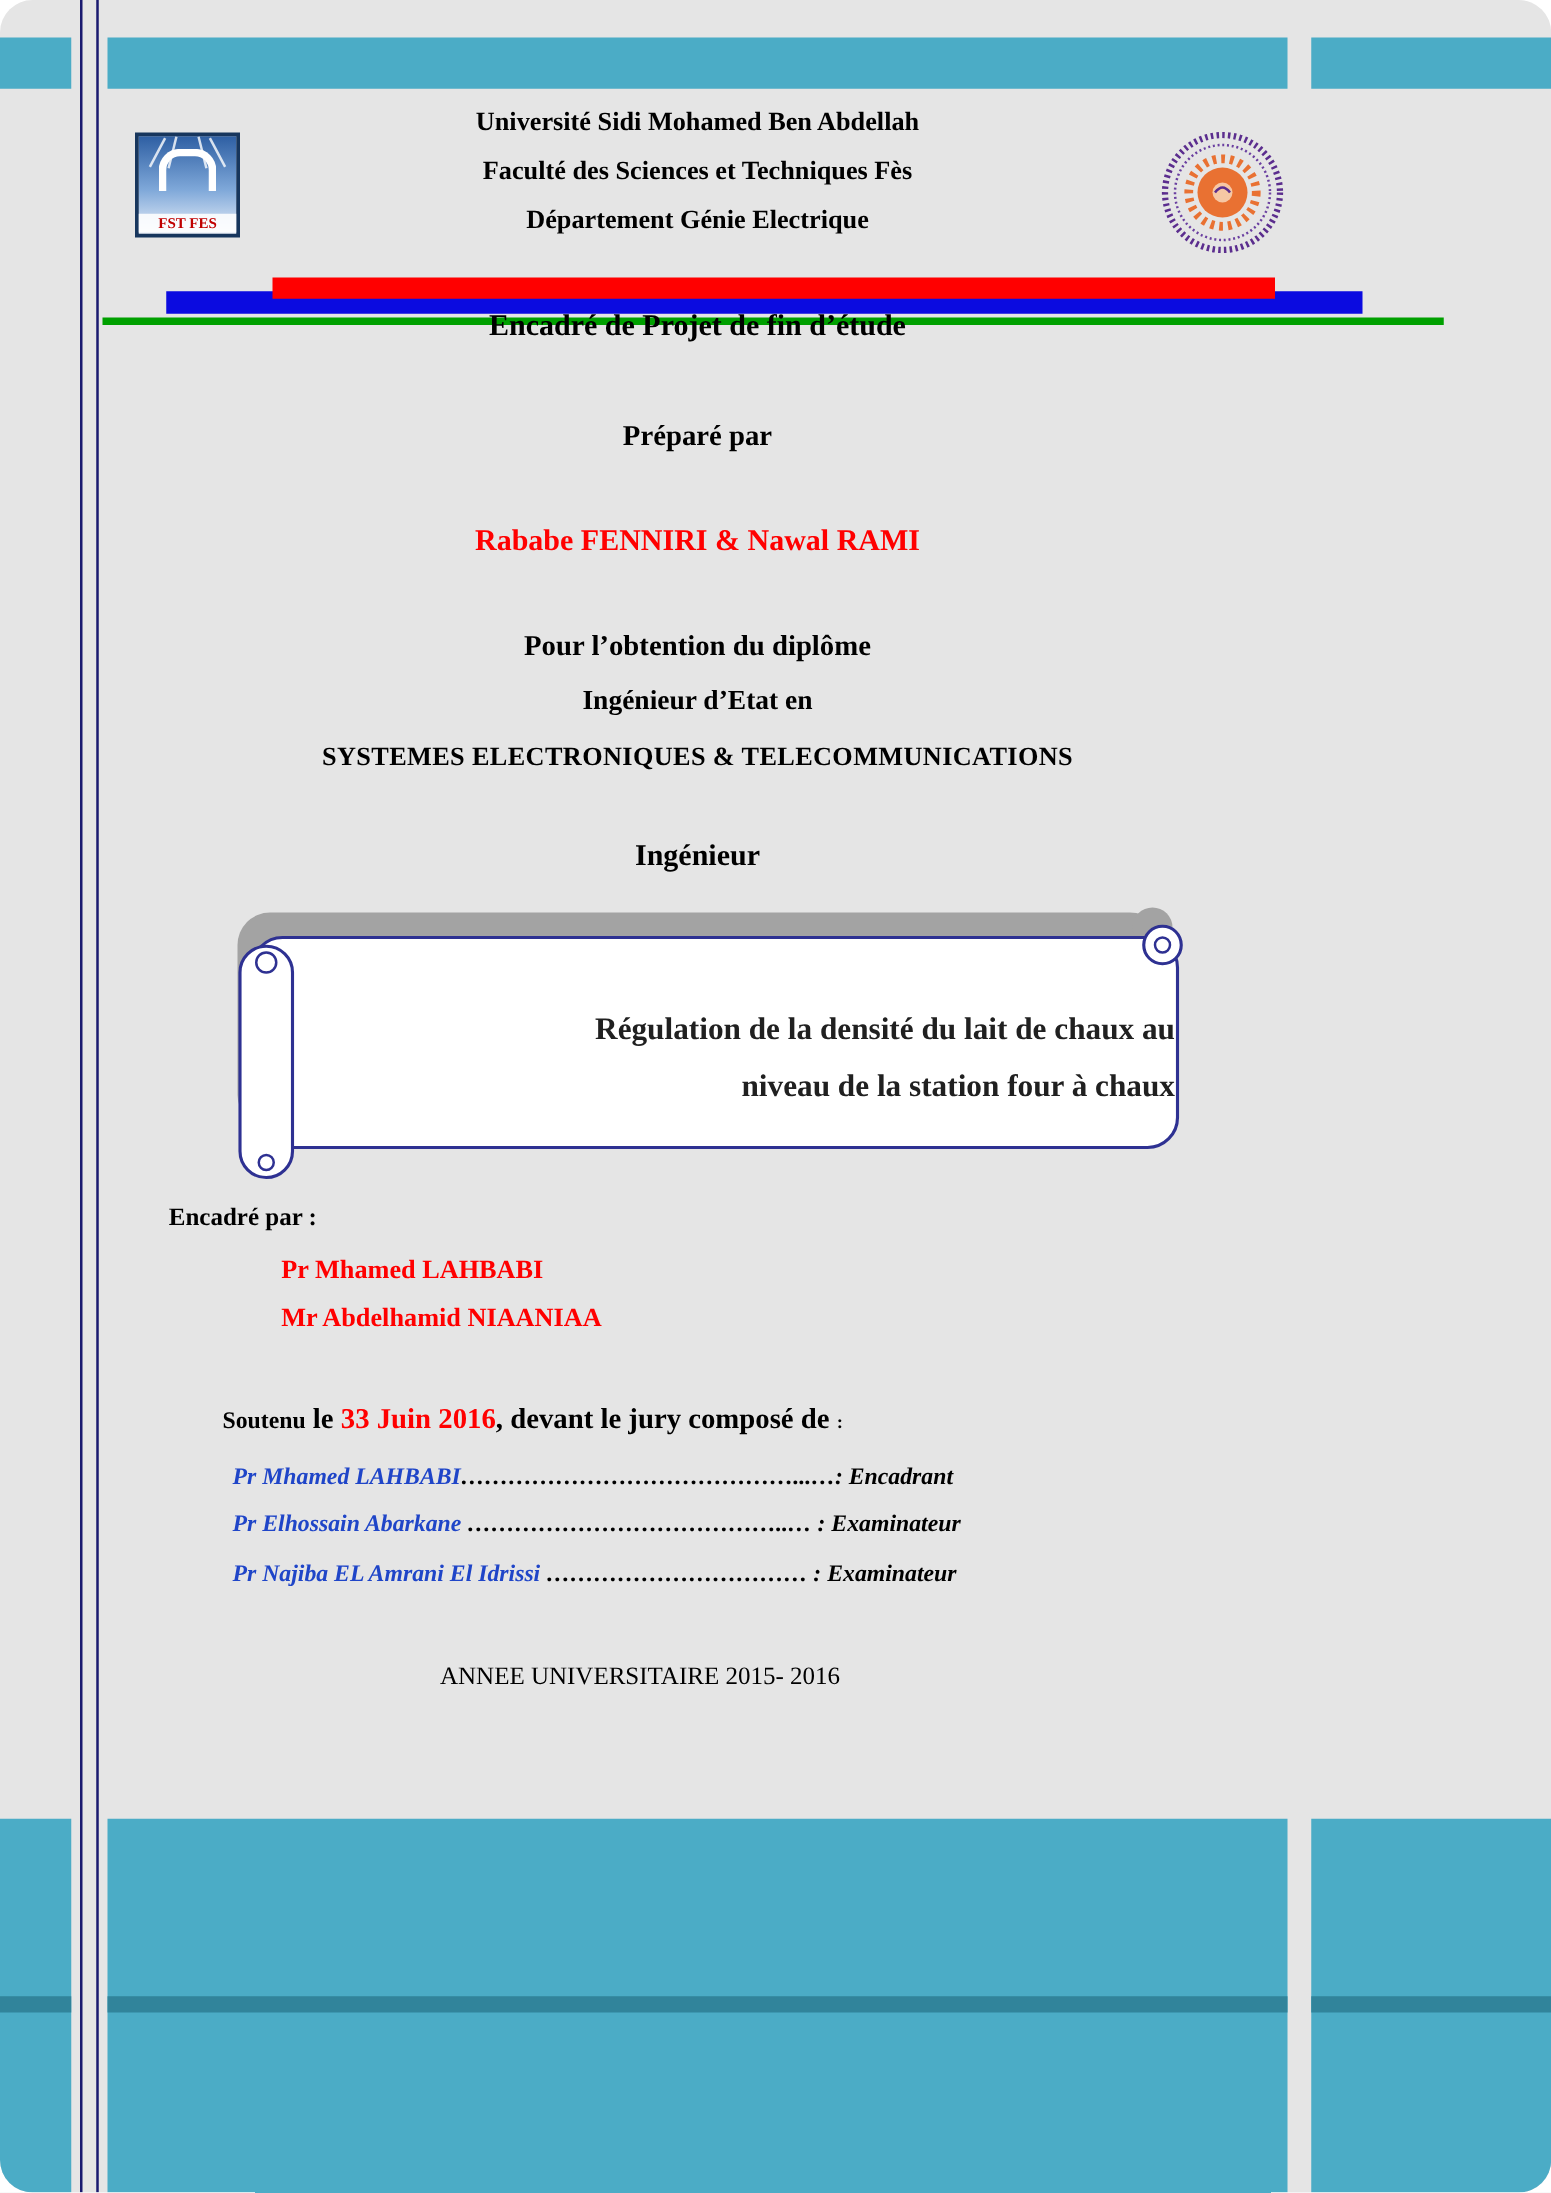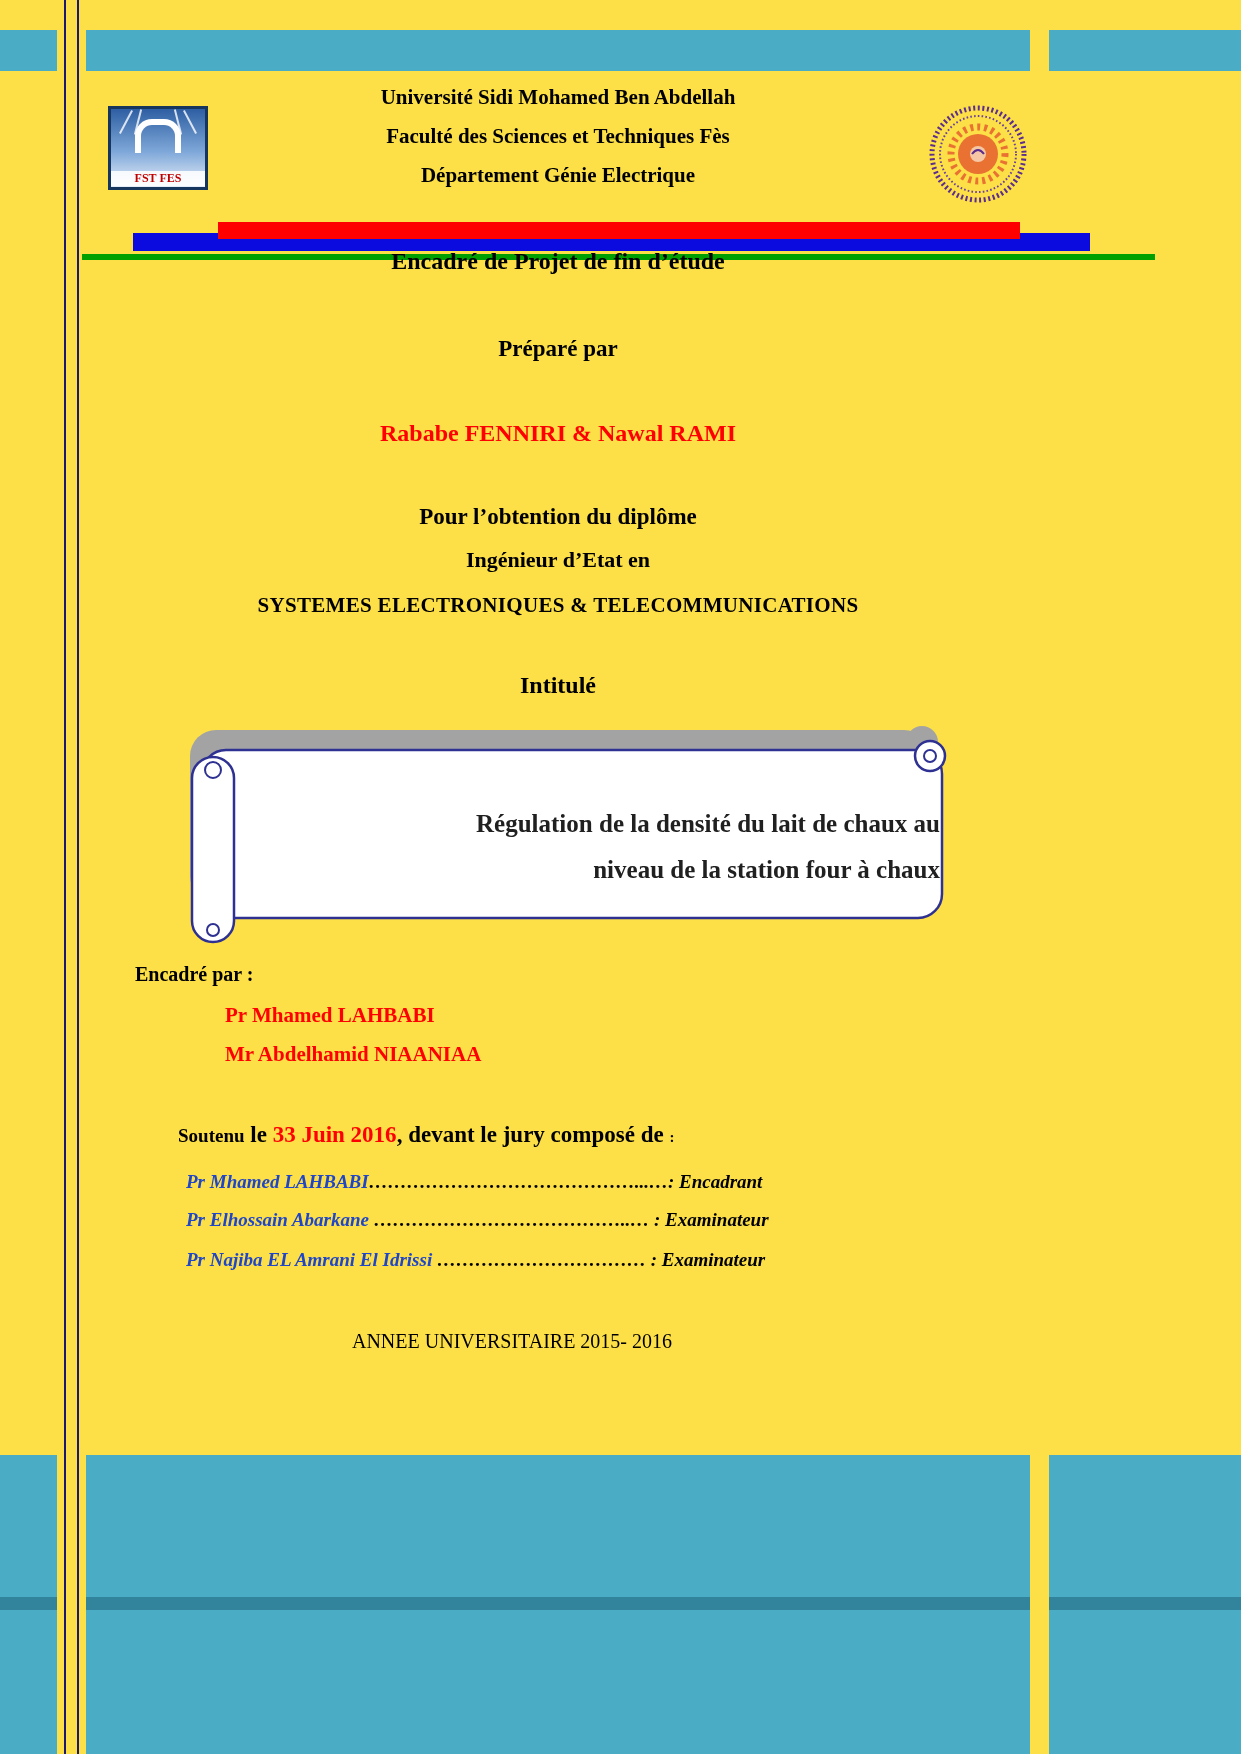--- a/index.html
+++ b/index.html
@@ -9,43 +9,43 @@
     --bar_blue:#0B0BE0;
     --line_green:#00A000;
     --vertical_line:#1A1A70;
     --red_text:#FF0000;
     --jury_blue:#1F45C8;
     --scroll_border:#2E3192;
     --shadow_gray:#A3A3A3;
     --title_ink:#202020;
   }
   html,body{margin:0;padding:0;background:#ffffff;}
-  .page{position:relative;width:1241px;height:1754px;background:#fde047;overflow:hidden;
-        font-family:"Liberation Serif",serif;color:#000;}
+  .page{position:relative;width:1241px;height:1754px;background:#e5e5e5;overflow:hidden;
+        font-family:"Liberation Serif",serif;color:#000;border-radius:26px;}
 
   
   .seg{position:absolute;background:var(--band_teal);}
   .top-band{top:30px;height:41px;}
   .bot-band{top:1455px;height:299px;}
   .bot-stripe{top:1597px;height:13px;background:var(--band_dark);}
   .segL{left:0;width:57px;}
   .segM{left:86px;width:944px;}
   .segR{left:1049px;width:192px;}
 
   
   .vline{position:absolute;top:0;height:1754px;width:2px;background:var(--vertical_line);}
   .vline1{left:64px;}
   .vline2{left:77px;}
 
   
   .header{position:absolute;left:86px;top:78px;width:944px;text-align:center;
           font-weight:bold;font-size:21px;line-height:39px;}
 
   
-  .logo-fst{position:absolute;left:108px;top:106px;width:100px;height:84px;box-sizing:border-box;
+  .logo-fst{position:absolute;left:108px;top:106px;width:84px;height:84px;box-sizing:border-box;
             border:3px solid #17365D;background:linear-gradient(180deg,#2E5FA3 0%,#7FA8D9 55%,#E8EFF9 100%);}
   .logo-fst .arch{position:absolute;left:50%;top:10px;transform:translateX(-50%);
             width:34px;height:28px;border:6px solid #fff;border-bottom:none;border-radius:17px 17px 0 0;}
   .logo-fst .ray{position:absolute;top:0;width:2px;height:26px;background:#fff;opacity:.8;}
   .fst-label{position:absolute;bottom:1px;left:0;right:0;text-align:center;color:#C00000;
              font-weight:bold;font-size:12px;background:rgba(255,255,255,.88);}
 
   
   .seal{position:absolute;left:928px;top:104px;width:100px;height:100px;}
 
@@ -140,21 +140,21 @@
   <div class="bar-blue"></div>
   <div class="bar-red"></div>
   <div class="line-green"></div>
 
   <div class="cline t-mem">Encadré de Projet de fin d’étude</div>
   <div class="cline t-prep">Préparé par</div>
   <div class="cline t-auth">Rababe FENNIRI &amp; Nawal RAMI</div>
   <div class="cline t-d1">Pour l’obtention du diplôme</div>
   <div class="cline t-d2">Ingénieur d’Etat en</div>
   <div class="cline t-d3">SYSTEMES ELECTRONIQUES &amp; TELECOMMUNICATIONS</div>
-  <div class="cline t-int">Intitulé</div>
+  <div class="cline t-int">Ingénieur</div>
 
   <div class="scroll-wrap">
     <svg width="800" height="250" viewBox="0 0 800 250">
       <rect x="20" y="28" width="740" height="172" rx="26" fill="#A3A3A3"></rect>
       <circle cx="752" cy="40" r="16" fill="#A3A3A3"></circle>
       <rect x="32" y="48" width="740" height="168" rx="24" fill="#ffffff" stroke="#2E3192" stroke-width="2.5"></rect>
       <circle cx="760" cy="54" r="15" fill="#ffffff" stroke="#2E3192" stroke-width="2.5"></circle>
       <circle cx="760" cy="54" r="6" fill="none" stroke="#2E3192" stroke-width="2"></circle>
       <rect x="22" y="55" width="42" height="185" rx="21" fill="#ffffff" stroke="#2E3192" stroke-width="2.5"></rect>
       <circle cx="43" cy="68" r="8" fill="#ffffff" stroke="#2E3192" stroke-width="2"></circle>

